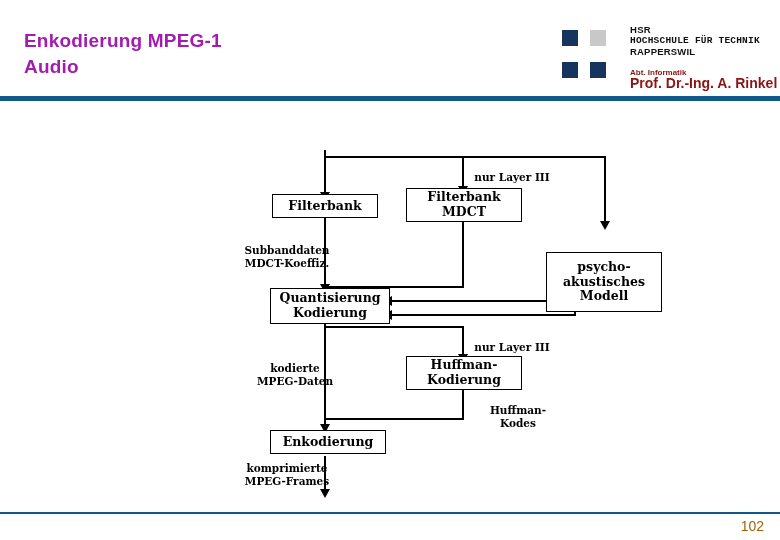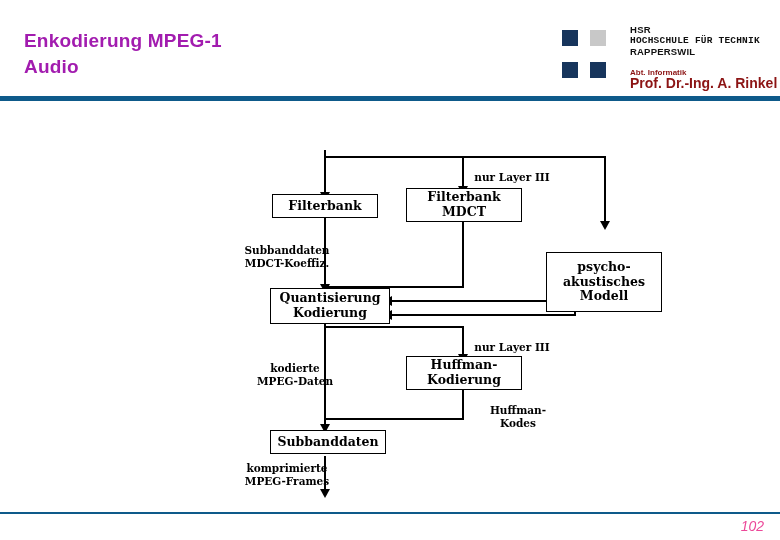--- a/index.html
+++ b/index.html
@@ -51,22 +51,21 @@
   #footer-rule{
     position:absolute;
     left:0; top:512px;
     width:780px; height:2px;
     background:#0e5a8a;
   }
   #page-number{
     position:absolute;
     right:16px; top:518px;
     font-size:14px;
-    color:#ec4899;
-    font-style:italic;
+    color:#a16207;
   }
   
   #diagram{
     position:absolute;
     left:200px; top:108px;
     width:560px; height:398px;
   }
   .box{
     position:absolute;
     border:1.6px solid #000000;
@@ -185,18 +184,18 @@
   <div class="box" style="left:72px;top:86px;width:106px;height:24px;">Filterbank</div>
   <div class="box" style="left:206px;top:80px;width:116px;height:34px; white-space:pre-line;">Filterbank
 MDCT</div>
   <div class="box" style="left:346px;top:116px;width:116px;height:60px; white-space:pre-line;margin-top:28px;">psycho-
 akustisches
 Modell</div>
   <div class="box" style="left:70px;top:180px;width:120px;height:36px; white-space:pre-line;">Quantisierung
 Kodierung</div>
   <div class="box" style="left:206px;top:248px;width:116px;height:34px; white-space:pre-line;">Huffman-
 Kodierung</div>
-  <div class="box" style="left:70px;top:322px;width:116px;height:24px;">Subbanddaten</div>
+  <div class="box" style="left:70px;top:322px;width:116px;height:24px;">Enkodierung</div>
 
 </div>
 
 <div id="footer-rule"></div>
 <div id="page-number">102</div>
 
 </body></html>

